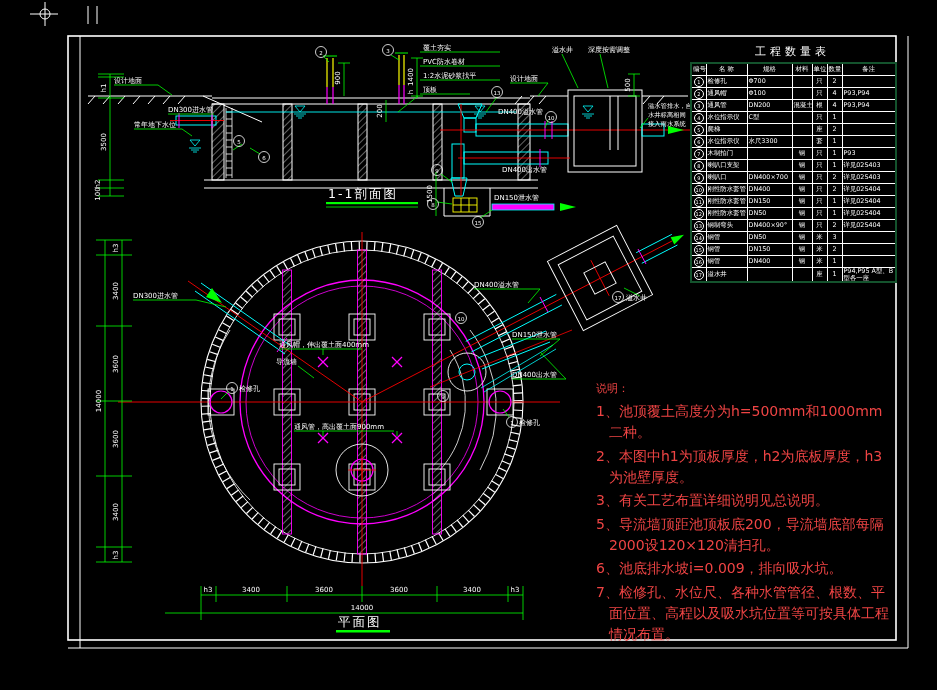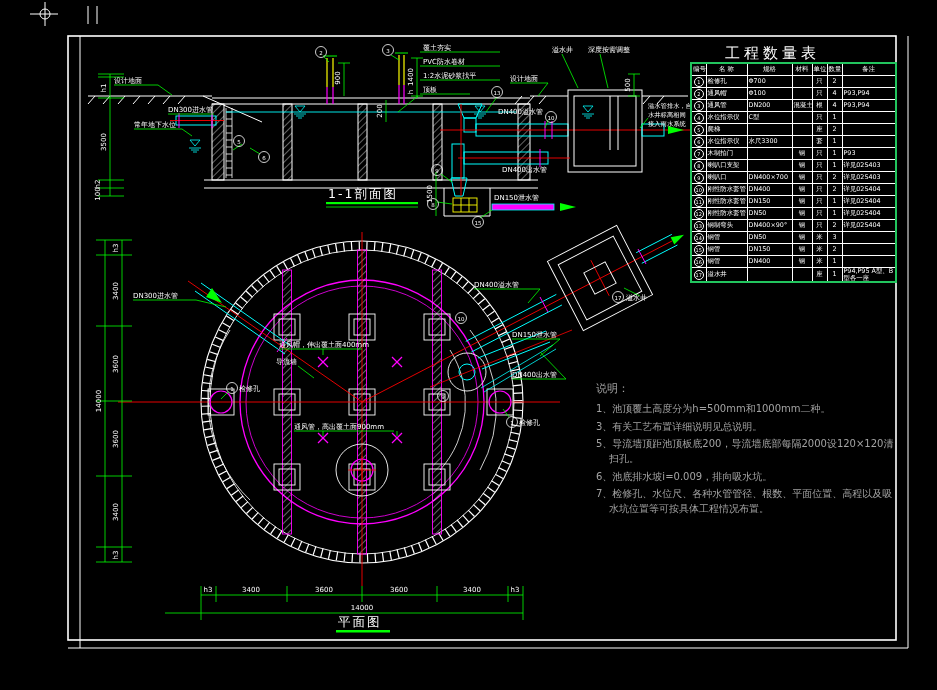--- a/index.html
+++ b/index.html
@@ -4,35 +4,35 @@
 <style>
   html,body{margin:0;padding:0;background:#000;}
   .canvas{position:relative;width:937px;height:690px;background:#000;overflow:hidden;
           font-family:"DejaVu Sans",sans-serif;}
   svg{position:absolute;left:0;top:0;}
   svg text{fill:#fff;font-size:7px;font-family:"DejaVu Sans",sans-serif;}
   svg text.dim{font-size:7px;}
   svg text.co{font-size:5.5px;text-anchor:middle;}
   svg text.ttl{font-size:12.5px;letter-spacing:2px;}
   svg text.sm{font-size:6.3px;}
-  .tbl-title{position:absolute;left:670px;top:44px;width:205px;text-align:center;color:#fff;
-             font-size:15px;letter-spacing:4px;}
+  .tbl-title{position:absolute;left:690px;top:44px;width:205px;text-align:center;color:#fff;
+             font-size:11px;letter-spacing:4px;}
   table.qty{position:absolute;left:690px;top:62px;width:205px;border-collapse:collapse;
             color:#fff;table-layout:fixed;}
   table.qty th,table.qty td{border:1px solid #fff;font-size:6.4px;font-weight:normal;
             padding:0 1px;height:11px;line-height:1.05;white-space:nowrap;overflow:hidden;}
   table.qty td:nth-child(1),table.qty td:nth-child(4),table.qty td:nth-child(5),
   table.qty td:nth-child(6),table.qty th{text-align:center;}
   table.qty td:last-child{white-space:normal;}
-  table.qty{border:2px solid #22c55e;}
+  table.qty{border:2px solid #14532d;}
   .circ{display:inline-block;width:8px;height:8px;border:1px solid #fff;border-radius:50%;
         font-size:5px;line-height:8px;text-align:center;}
-  .notes{position:absolute;left:596px;top:381px;width:300px;color:#a3a3a3;}
+  .notes{position:absolute;left:596px;top:381px;width:300px;color:#ef4444;}
   .notes-title{font-size:11px;margin:0 0 5px 0;}
-  .note-item{font-size:10px;line-height:1.5;margin-bottom:2.5px;padding-left:13px;text-indent:-13px;}
+  .note-item{font-size:14px;line-height:1.5;margin-bottom:2.5px;padding-left:13px;text-indent:-13px;}
 </style>
 </head>
 <body>
 
 <div class="canvas">
 
 <svg width="937" height="690" viewBox="0 0 937 690">
   <defs>
     <pattern id="hatch" width="5" height="5" patternUnits="userSpaceOnUse" patternTransform="rotate(45)">
       <line x1="0" y1="0" x2="0" y2="5" stroke="#fff" stroke-width="0.8"></line>
@@ -659,20 +659,21 @@
           <td>1</td>
           <td>P94,P95 A型、B型各一座</td>
         </tr>
       </tbody>
 </table>
 
 <div class="notes">
   <div class="notes-title">说明：</div>
   <div>
         <div class="note-item">1、池顶覆土高度分为h=500mm和1000mm二种。</div>
+        <div class="note-item">2、本图中h1为顶板厚度，h2为底板厚度，h3为池壁厚度。</div>
         <div class="note-item">3、有关工艺布置详细说明见总说明。</div>
         <div class="note-item">5、导流墙顶距池顶板底200，导流墙底部每隔2000设120×120清扫孔。</div>
         <div class="note-item">6、池底排水坡i=0.009，排向吸水坑。</div>
         <div class="note-item">7、检修孔、水位尺、各种水管管径、根数、平面位置、高程以及吸水坑位置等可按具体工程情况布置。</div>
       </div>
 </div>
 
 </div>
 
 </body></html>

